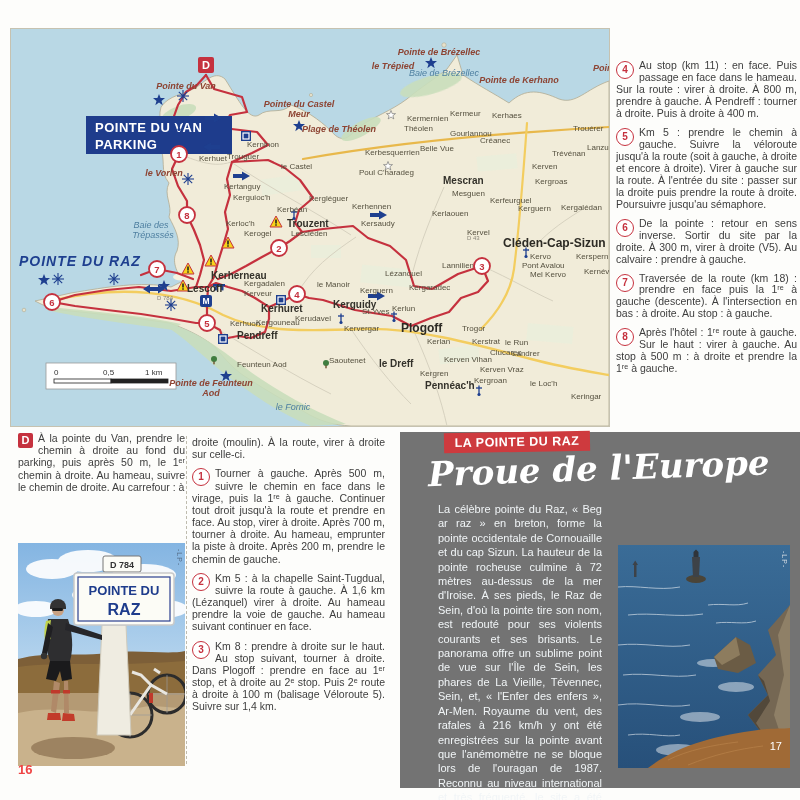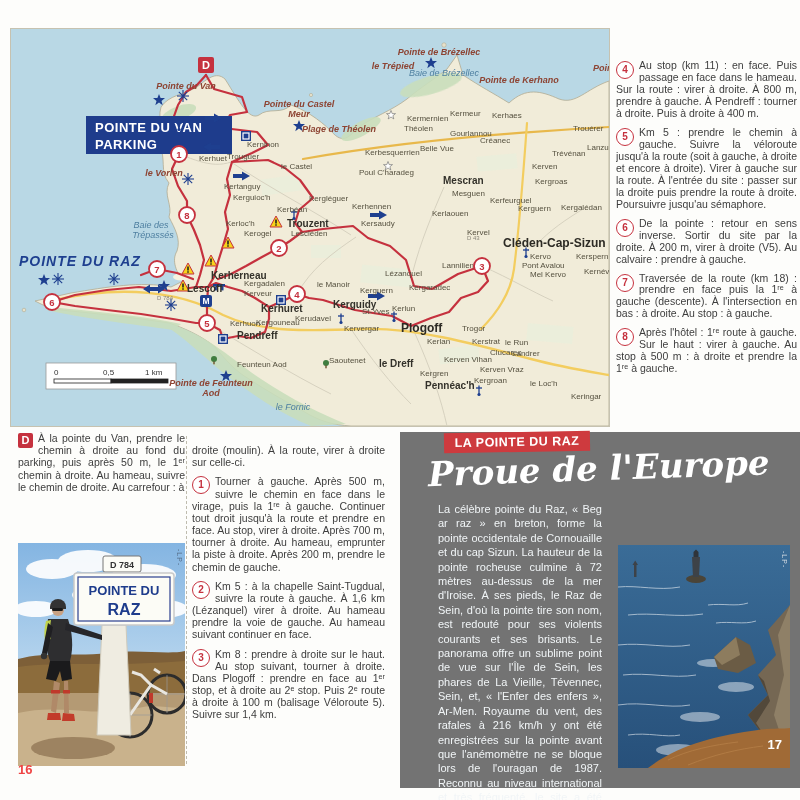--- a/index.html
+++ b/index.html
@@ -28,27 +28,27 @@
   .badge{float:left;width:16px;height:16px;border:1.6px solid #c5313e;border-radius:50%;
          color:#c5313e;font-weight:bold;font-size:10px;line-height:16px;text-align:center;
          margin:1px 5px 1px 0;background:#fff}
   .sqbadge{float:left;width:15px;height:15px;border-radius:2px;background:#c5313e;color:#fff;
            font-weight:bold;font-size:11px;line-height:15px;text-align:center;margin:1px 5px 1px 0}
 
   
   .leftcol1{left:18px;top:432px;width:167px;font-size:10.5px;line-height:1.16;text-align:justify}
   .leftcol2{left:192px;top:432px;width:193px;font-size:10.5px;line-height:1.16;text-align:justify}
   .divider{left:186px;top:436px;height:328px;width:0;border-left:1px dashed #bfbcae}
-  .contp{margin:12px 0 7px 0}
+  .contp{margin:4px 0 7px 0}
 
   
   .photoL{left:18px;top:543px;width:167px;height:223px;overflow:hidden}
   .photoR{position:absolute;left:218px;top:113px;width:172px;height:223px;overflow:hidden}
   .pnumL{left:18px;top:762px;font-weight:bold;font-size:13px;color:#ef4444}
-  .pnumR{position:absolute;right:8px;bottom:16px;font-weight:bold;font-size:13px;color:#fff}
+  .pnumR{position:absolute;right:8px;bottom:16px;font-weight:normal;font-size:11px;color:#fff}
   .credit{position:absolute;top:6px;right:2px;font-size:7px;writing-mode:vertical-rl;letter-spacing:1px}
   .creditL{color:#57708c}
   .creditR{color:#cfd8e0}
 
   
   .feature{left:400px;top:432px;width:400px;height:356px;background:#737373}
   .ribbon{position:absolute;left:44px;top:0;width:146px;height:20px;background:#ce3a3e;color:#fff;
           font-weight:bold;font-size:12.5px;line-height:20px;text-align:center;letter-spacing:.5px;
           transform:rotate(-1deg)}
   .ftitle{position:absolute;left:28px;top:16px;width:354px;font-family:"DejaVu Serif",serif;
@@ -366,21 +366,21 @@
 </div>
 
 <aside class="abs sidebar">
   <div class="step">
     <span class="badge">4</span><span>Au stop (km 11) : en face. Puis passage en face dans le hameau. Sur la route : virer à droite. À 800 m, prendre à gauche. À Pendreff : tourner à droite. Puis à droite à 400 m.</span>
   </div>
   <div class="step">
     <span class="badge">5</span><span>Km 5 : prendre le chemin à gauche. Suivre la véloroute jusqu'à la route (soit à gauche, à droite et encore à droite). Virer à gauche sur la route. À l'entrée du site : passer sur la droite puis prendre la route à droite. Poursuivre jusqu'au sémaphore.</span>
   </div>
   <div class="step">
-    <span class="badge">6</span><span>De la pointe : retour en sens inverse. Sortir du site par la droite. À 200 m, virer à droite (V5). Au calvaire : prendre à gauche.</span>
+    <span class="badge">6</span><span>De la pointe : retour en sens inverse. Sortir du site par la droite. À 300 m, virer à droite (V5). Au calvaire : prendre à gauche.</span>
   </div>
   <div class="step">
     <span class="badge">7</span><span>Traversée de la route (km 18) : prendre en face puis la 1ʳᵉ à gauche (descente). À l'intersection en bas : à droite. Au stop : à gauche.</span>
   </div>
   <div class="step">
     <span class="badge">8</span><span>Après l'hôtel : 1ʳᵉ route à gauche. Sur le haut : virer à gauche. Au stop à 500 m : à droite et prendre la 1ʳᵉ à gauche.</span>
   </div>
 </aside>
 
 <div class="abs divider"></div>

